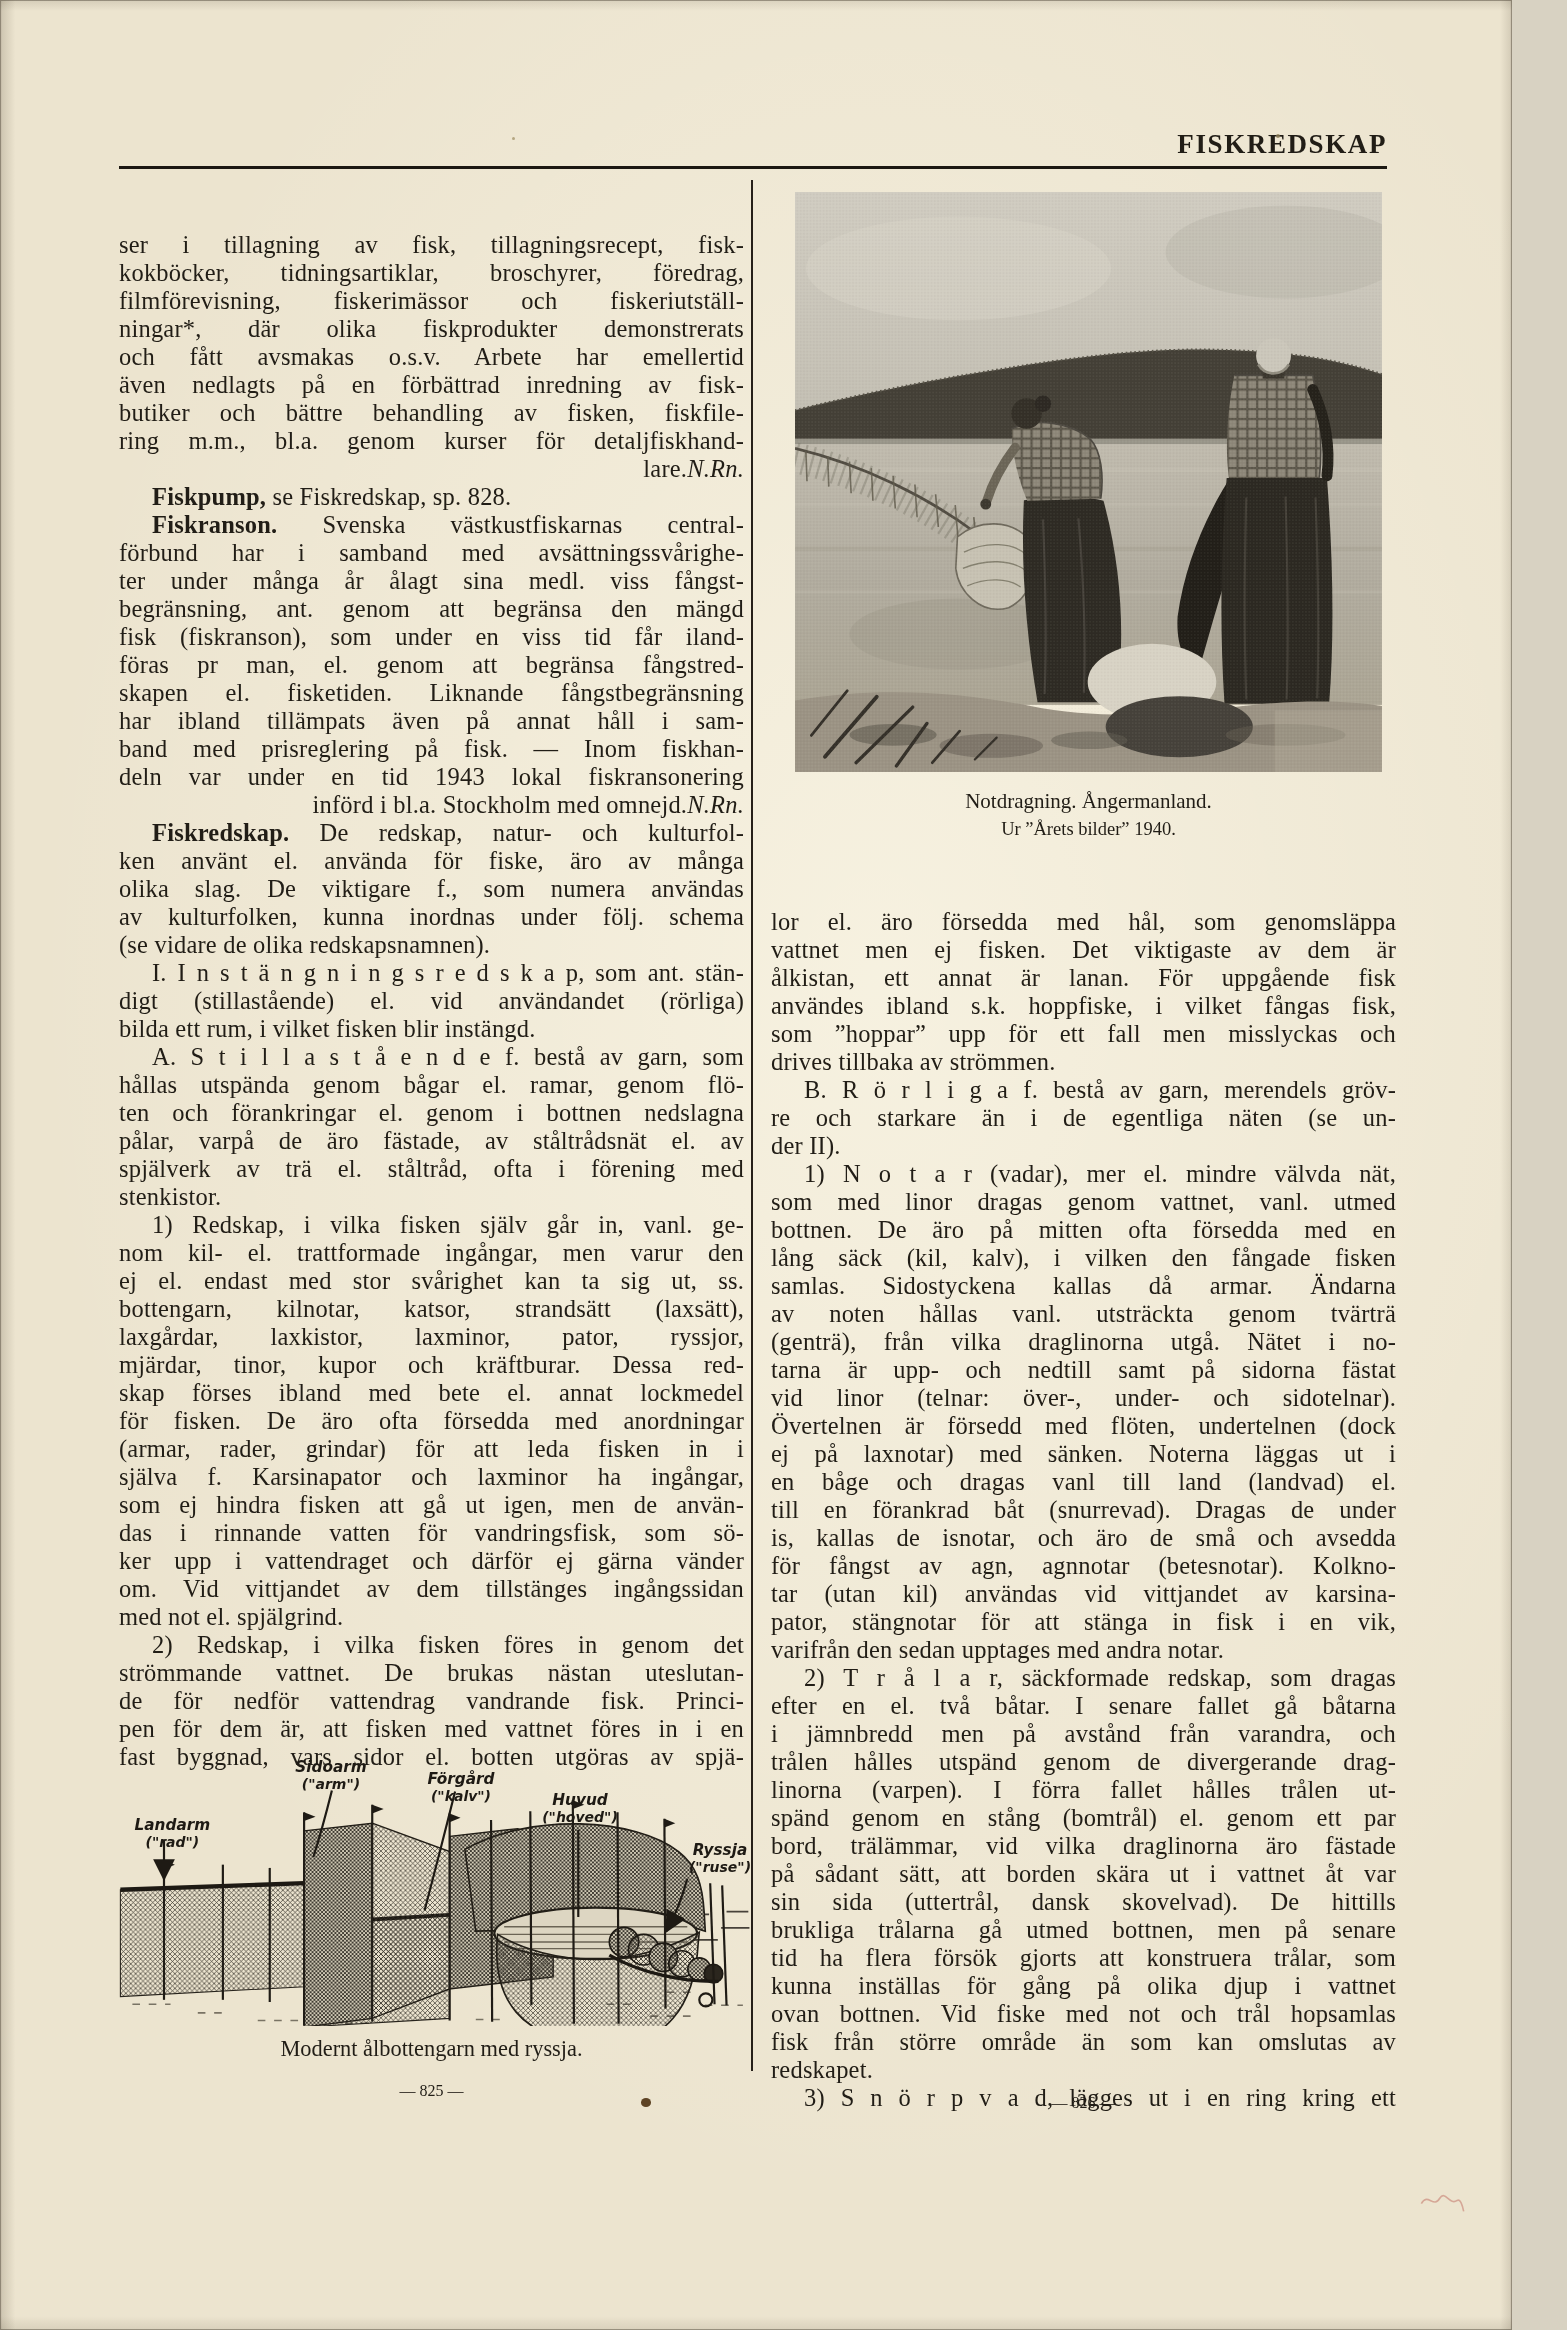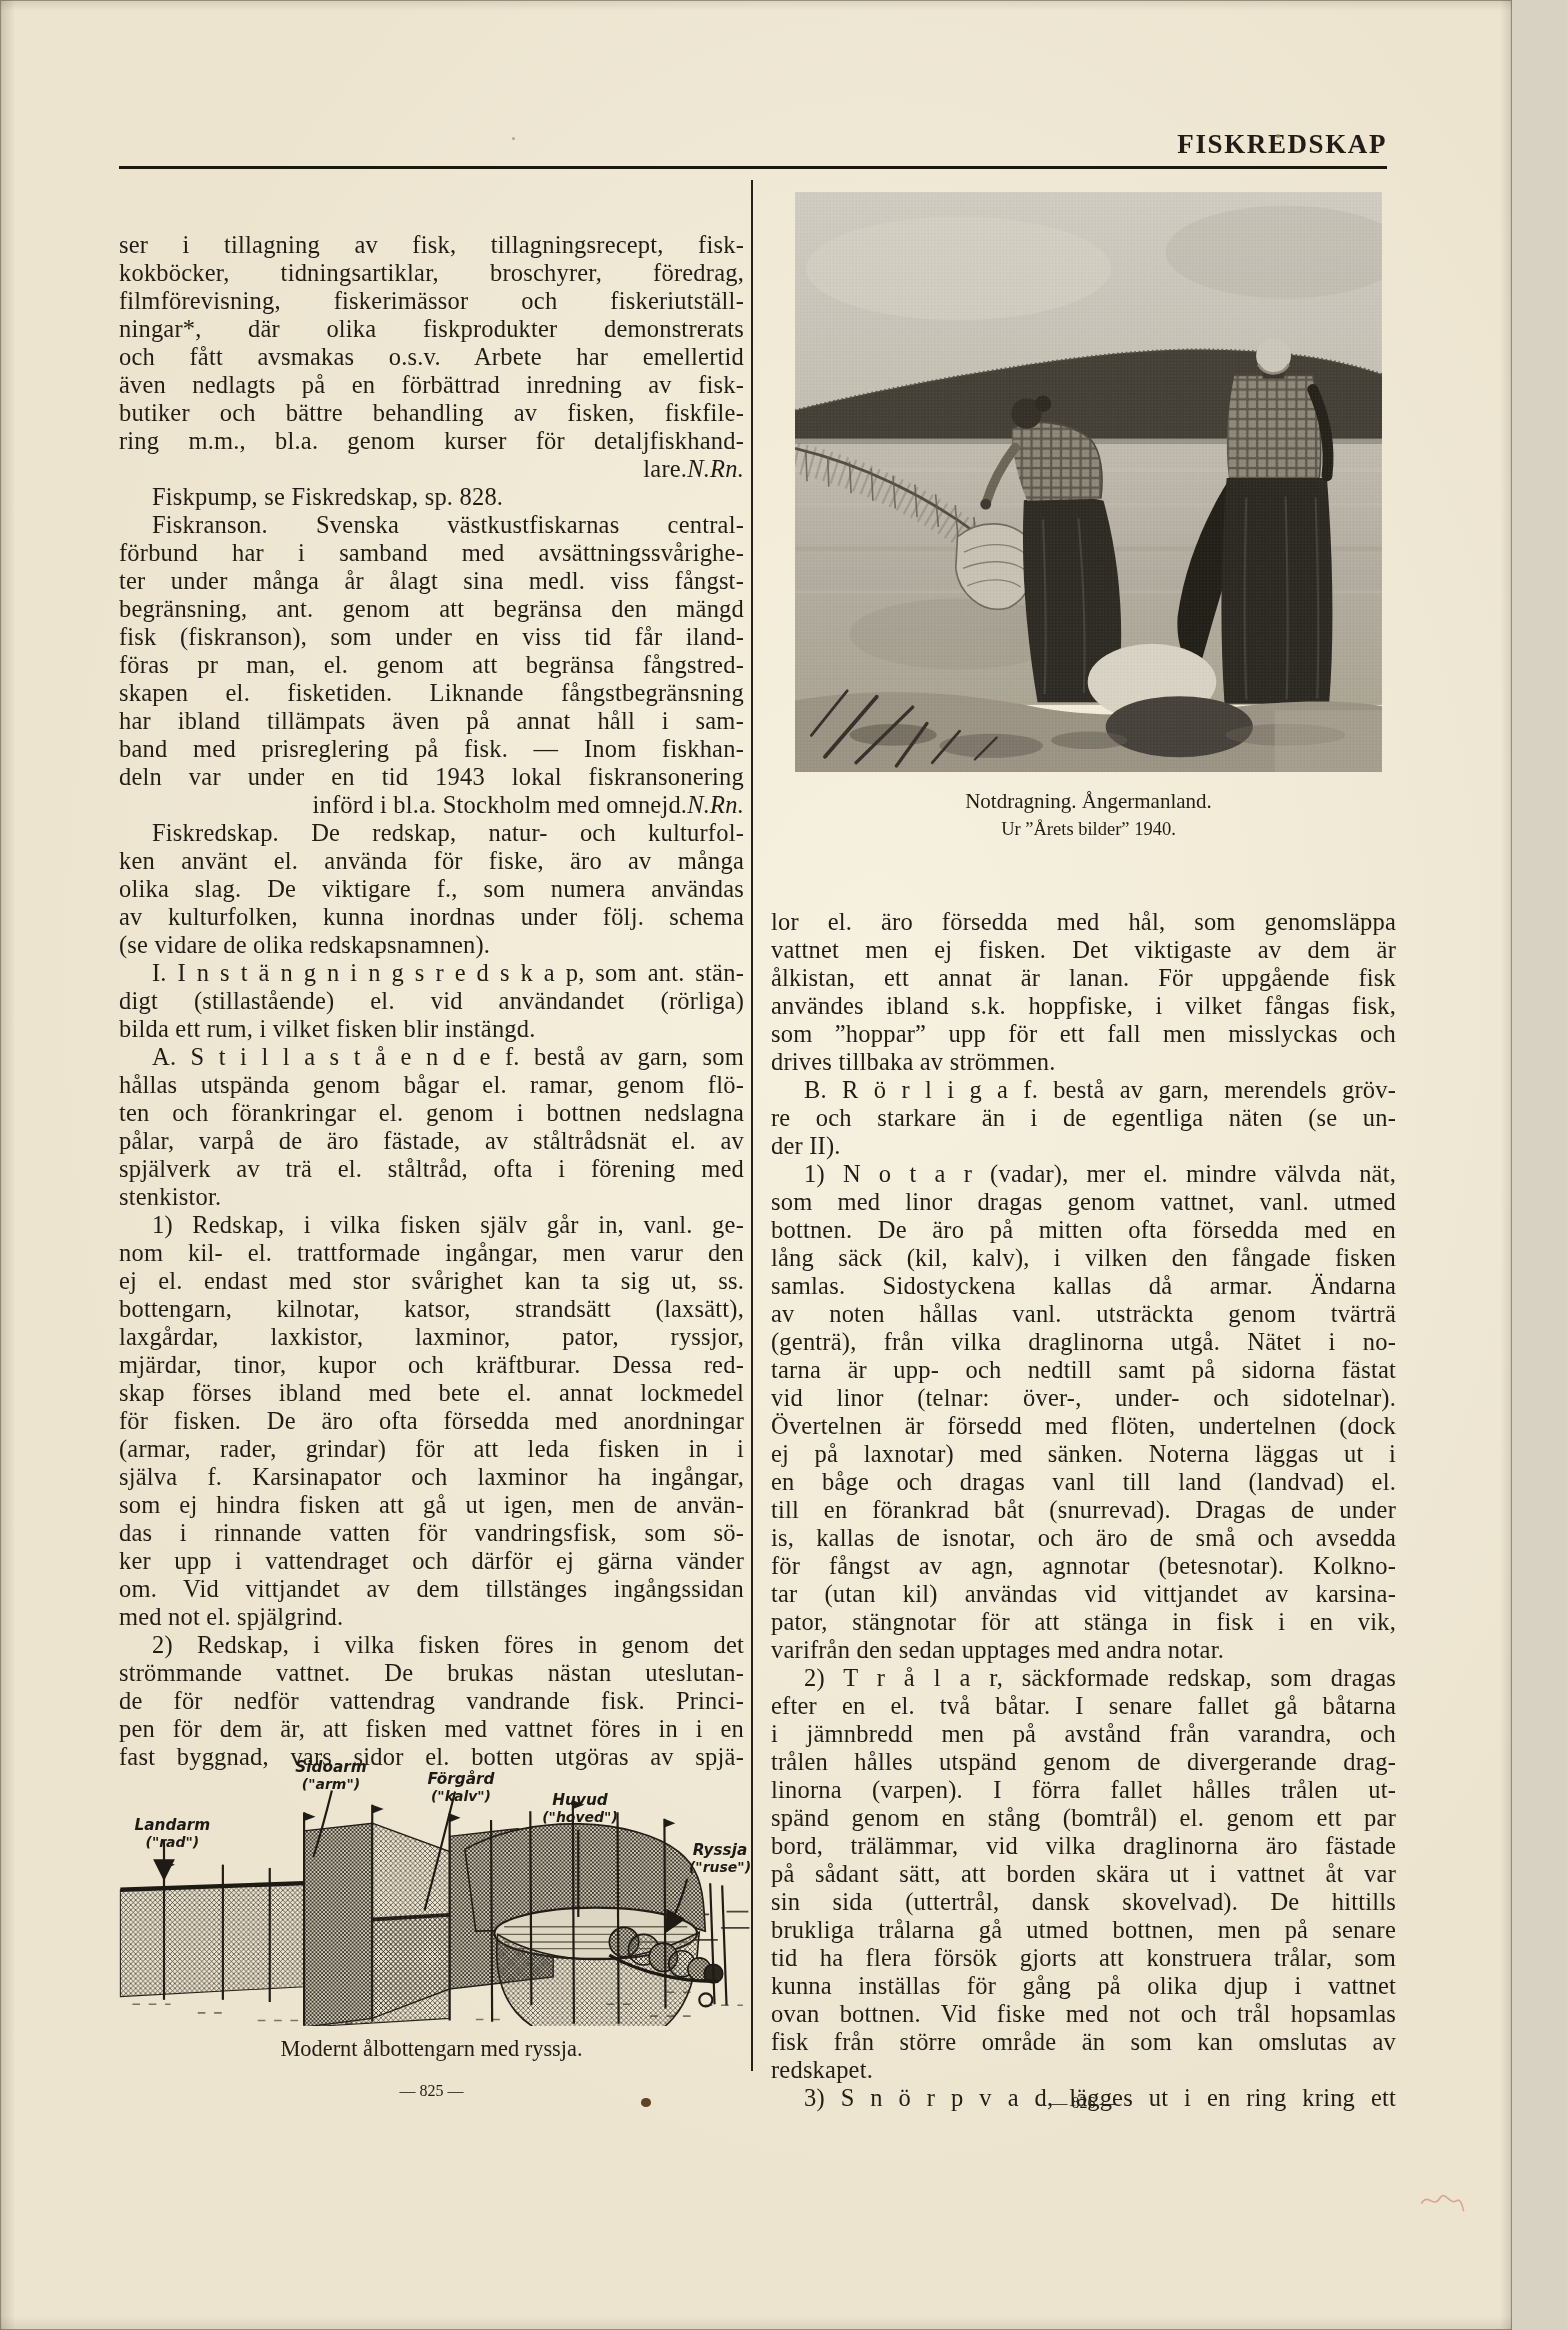--- a/index.html
+++ b/index.html
@@ -27,21 +27,21 @@
   .textblock{position:absolute;width:625px;margin-top:40px;}
   .tb-left{left:119px;top:191px;}
   .tb-right{left:771px;top:868px;}
   .line{
     height:28px;line-height:28px;font-size:24.5px;letter-spacing:0.2px;
     text-align:justify;text-align-last:justify;white-space:normal;
   }
   .line.end{text-align-last:left;}
   .line.ind{text-indent:33px;}
   .line.sigline{display:flex;justify-content:flex-end;text-indent:0;}
-  .line b{font-weight:normal;}
+  .line b{font-weight:bold;}
   .sig{font-style:italic;}
 
   
   .photo{position:absolute;left:795px;top:192px;width:587px;height:580px;}
   .photo svg{display:block;width:100%;height:100%;}
   .photo-captions{position:absolute;left:795px;width:587px;text-align:center;}
   .pc1{top:789px;font-size:21px;}
   .pc2{top:819px;font-size:18.5px;}
 
   

